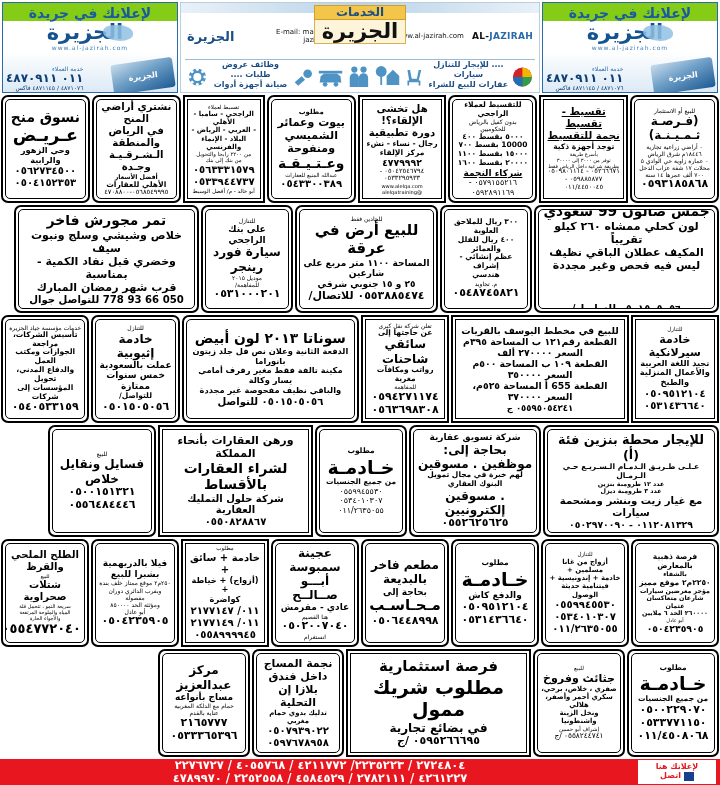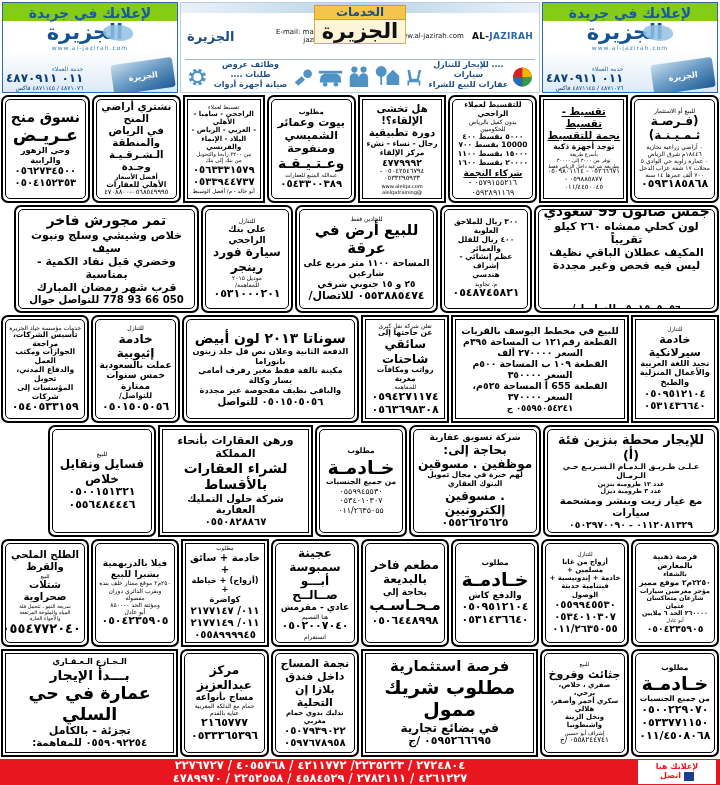--- a/index.html
+++ b/index.html
@@ -615,29 +615,20 @@
         <div class="ad rounded" style="width: 92px;">
           <div class="ad-inner">
             <div class="ln t-l">مركز عبدالعزيز</div>
             <div class="ln t-m b">مساج بأنواعه</div>
             <div class="ln t-xs">حمام مع الدلكة المغربية</div>
             <div class="ln t-xs">عناية بالقدم</div>
             <div class="ln num">٢١٦٥٧٧٧</div>
             <div class="ln num">٠٥٣٣٣٦٥٣٩٦</div>
           </div>
         </div>
-        <div class="ad" style="width: 185px;">
-          <div class="ad-inner">
-            <div class="ln t-m b" style="font-size: 8.28px;">الـجـازع الـعـقـاري</div>
-            <div class="ln t-xl" style="font-size: 13.8px;">بـــدأ الإيجار</div>
-            <div class="ln t-xxl" style="font-size: 17.48px;">عمارة في حي السلي</div>
-            <div class="ln t-l" style="font-size: 11.04px;">تجزئة - بالكامل</div>
-            <div class="ln num" style="font-size: 10.12px;">٠٥٥٩٠٩٢٢٥٤ للمفاهمة:</div>
-          </div>
-        </div>
       </div>
     </div>
 
   <div class="footer">
     <div class="foot-badge">
       <div>لإعلانك هنا</div>
       <div class="row2">
         <span class="sq"></span>
         <span>اتصل</span>
       </div>

